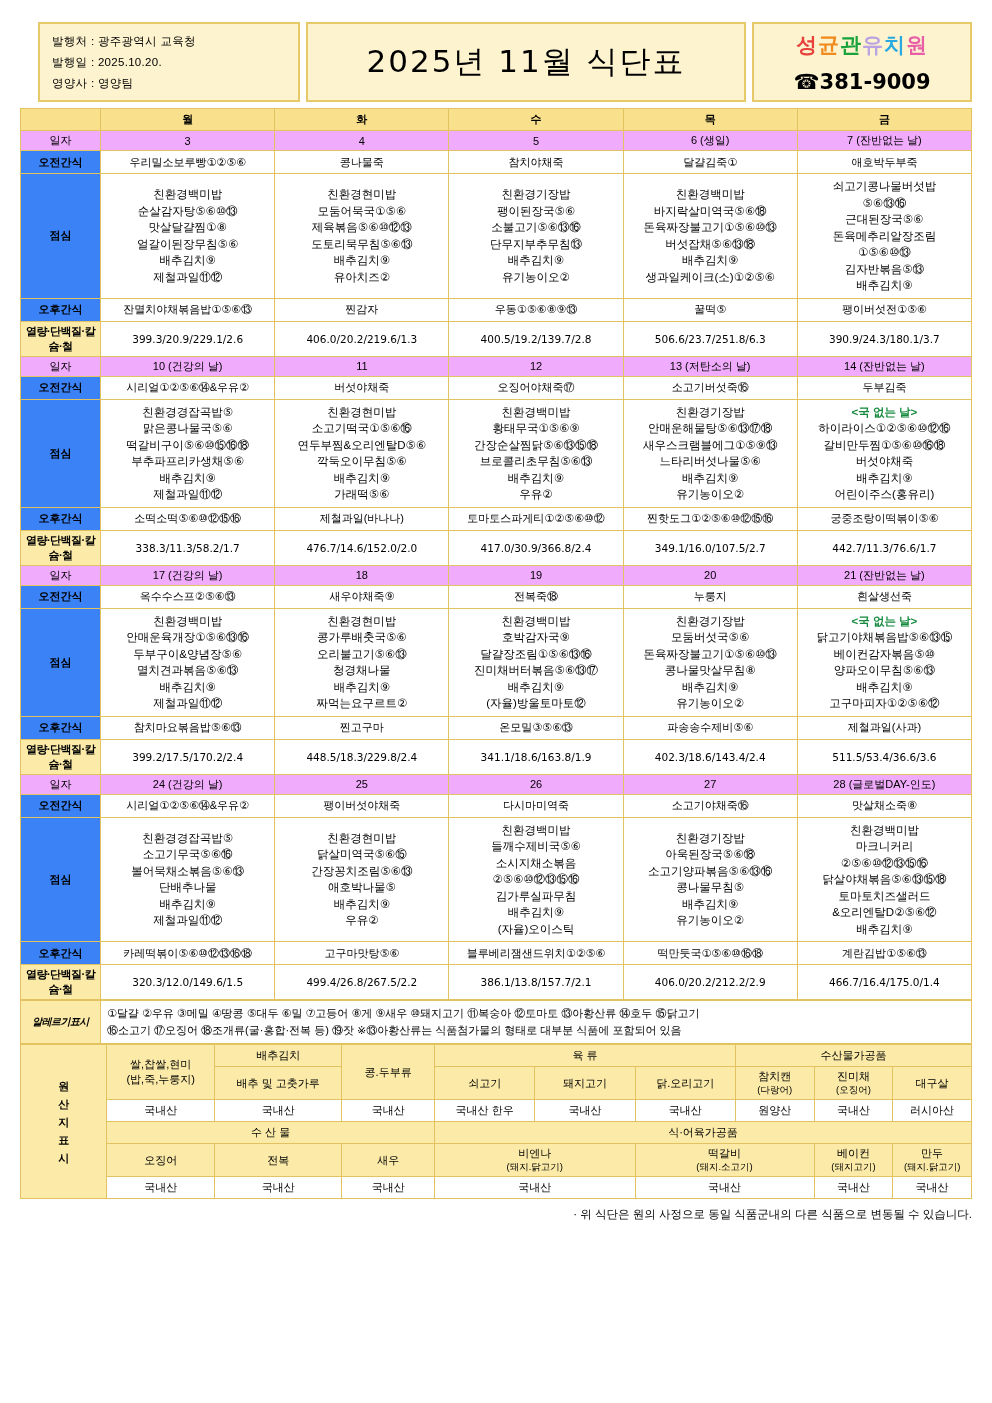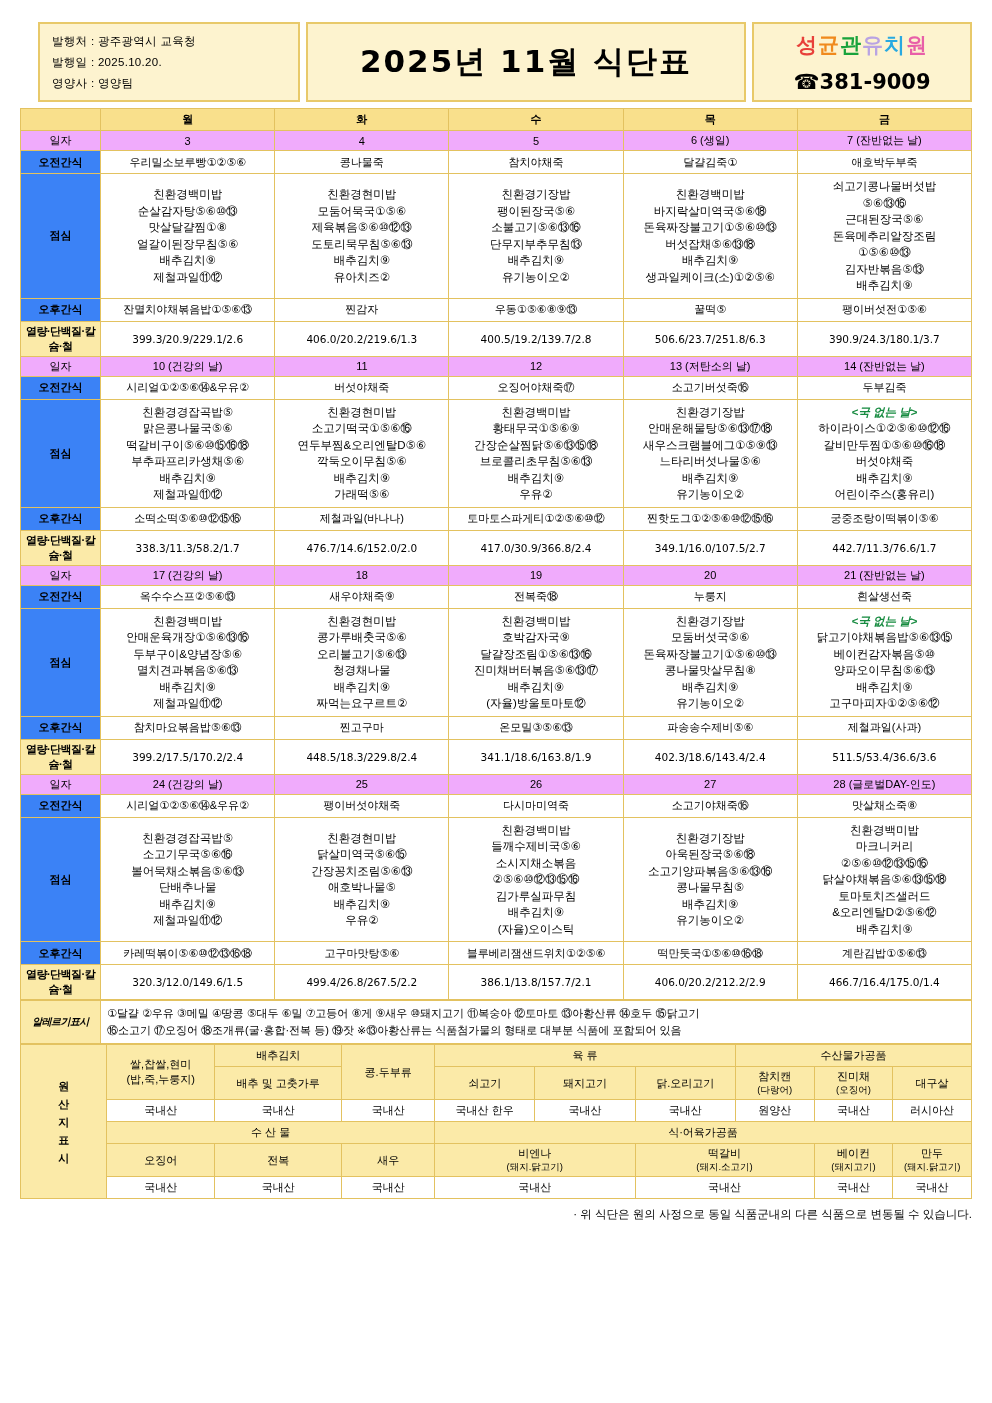--- a/index.html
+++ b/index.html
@@ -16,21 +16,21 @@
   
   .header { display:flex; gap:6px; height:80px;margin-left:18px; }
   .hdr-box {
     border:2px solid #e8c96a; background:#fdf3cf;
     display:flex; flex-direction:column; justify-content:center;
   }
   .hdr-pub { width:262px; padding-left:12px; gap:6px; }
   .hdr-pub .line { font-size:11.5px; letter-spacing:.3px; white-space:nowrap; }
   .hdr-title { flex:1; align-items:center; justify-content:center; }
   .hdr-title .t {
-    font-size:31px; font-weight:bold; letter-spacing:2px;
+    font-size:31px; font-weight:normal; letter-spacing:2px;
     font-family:"DejaVu Sans", sans-serif;
   }
   .hdr-logo { width:220px; align-items:center; justify-content:center; gap:11px; }
   .logo-name { font-size:21px; font-weight:bold; letter-spacing:1px; white-space:nowrap; }
   .logo-name span{ display:inline-block; }
   .logo-tel { font-size:21px; font-weight:bold; letter-spacing:0px; white-space:nowrap;
               font-family:"DejaVu Sans", sans-serif;}
 
   
   table.menu { width:952px; border-collapse:collapse; margin-top:6px; table-layout:fixed; }
@@ -43,21 +43,21 @@
   .day-col { width:174px; }
 
   .row-dow td { background:#f9e08c; font-weight:bold; font-size:13.5px; height:22px; }
   .row-date td { background:#f0abfc; font-weight:normal; font-size:12px; height:20px;margin-left:8px; }
   .lbl { background:#3b82f6; font-weight:bold; font-size:12px; }
   .lbl-sm { background:#fbeaa8; font-weight:bold; font-size:9px; letter-spacing:-0.5px; }
   .cell-white { background:#ffffff; }
   .row-snack td.cell-white { height:23px; font-size:11px; }
   .row-lunch td.cell-white { padding:4px 2px; line-height:16.5px; font-size:11.5px; }
   .row-nutri td.cell-white { height:20px; font-size:10.5px; font-family:"DejaVu Sans", sans-serif; }
-  .noSoup { color:#158a3f; font-weight:bold;font-style:italic; }
+  .noSoup { color:#158a3f; font-weight:bold; }
   .dish { display:block; white-space:nowrap; }
 
   
   table.allergen { width:952px; border-collapse:collapse; table-layout:fixed; }
   table.allergen td { border:1px solid #e3c260; vertical-align:middle; }
   .aller-lbl { width:80px; background:#fbeaa8; font-weight:bold; font-size:10px; text-align:center; letter-spacing:-0.6px;font-style:italic;}
   .aller-body { background:#fff; padding:4px 6px; font-size:11px; line-height:17px; }
 
   
   table.origin { width:952px; border-collapse:collapse; table-layout:fixed; }

